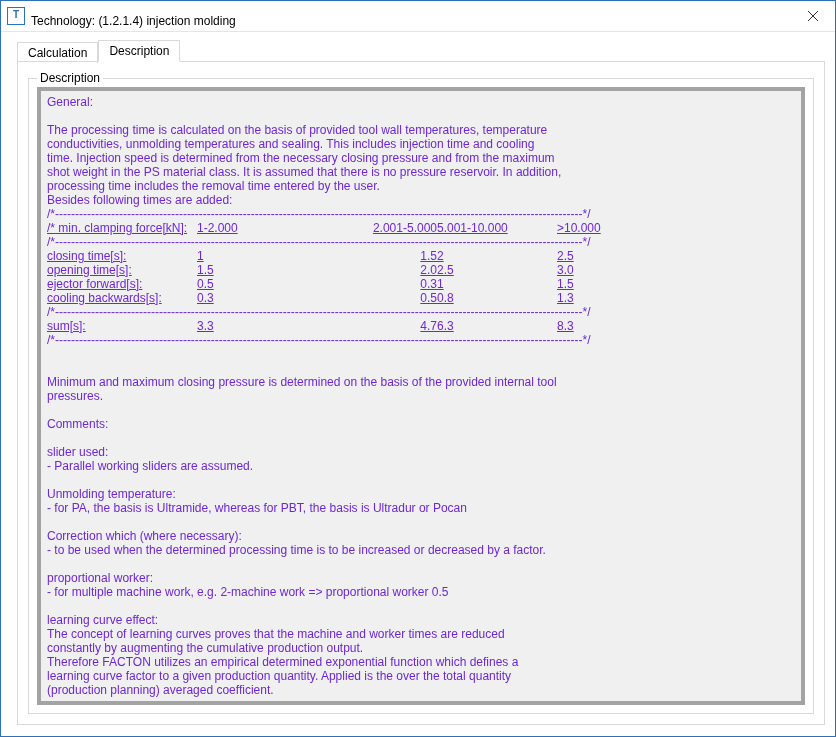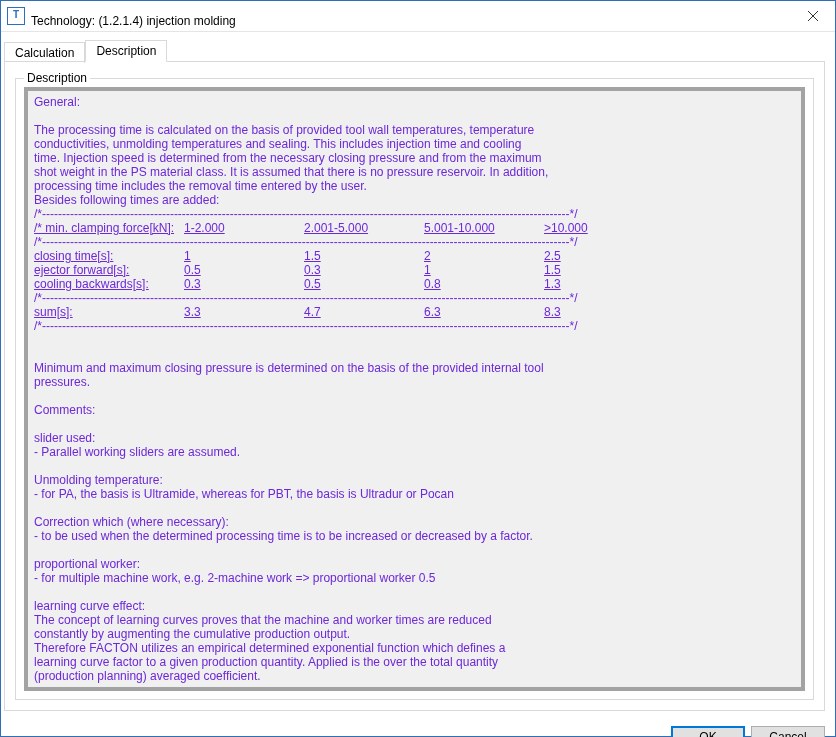--- a/index.html
+++ b/index.html
@@ -56,21 +56,21 @@
     align-items: center;
     justify-content: center;
     cursor: pointer;
   }
   .titlebar .close-btn svg {
     stroke: #333;
     stroke-width: 1;
   }
   .client {
     flex: 1;
-    padding: 8px 10px 10px 3px;
+    padding: 8px 10px 10px 16px;
     box-sizing: border-box;
     display: flex;
     flex-direction: column;
   }
   
   .tabs-row {
     display: flex;
     align-items: flex-end;
     height: 22px;
     position: relative;
@@ -144,21 +144,21 @@
     font-size: 12px;
     line-height: 14px;
   }
   .desc-table td {
     padding: 0;
     white-space: pre;
     text-decoration: underline;
   }
   .desc-table td.c1 { width: 150px; }
   .desc-table td.c2 { width: 120px; }
-  .desc-table td.c3 { width: 120px; text-align: left; }
+  .desc-table td.c3 { width: 120px; text-align: right; }
   .desc-table td.c4 { width: 120px; text-align: left; }
   .desc-table td.c5 { width: 90px;  text-align: left; }
   .rule-line {
     font-family: inherit;
     letter-spacing: 0;
   }
   
   .footer {
     height: 34px;
     display: flex;
@@ -232,20 +232,27 @@
 </tbody></table><span class="rule-line">/*------------------------------------------------------------------------------------------------------------------------------------*/</span>
 <table class="desc-table">
 <tbody><tr>
   <td class="c1">closing time[s]:</td>
   <td class="c2">1</td>
   <td class="c3">1.5</td>
   <td class="c4">2</td>
   <td class="c5">2.5</td>
 </tr>
 <tr>
+  <td class="c1">opening time[s]:</td>
+  <td class="c2">1.5</td>
+  <td class="c3">2.0</td>
+  <td class="c4">2.5</td>
+  <td class="c5">3.0</td>
+</tr>
+<tr>
   <td class="c1">ejector forward[s]:</td>
   <td class="c2">0.5</td>
   <td class="c3">0.3</td>
   <td class="c4">1</td>
   <td class="c5">1.5</td>
 </tr>
 <tr>
   <td class="c1">cooling backwards[s]:</td>
   <td class="c2">0.3</td>
   <td class="c3">0.5</td>

